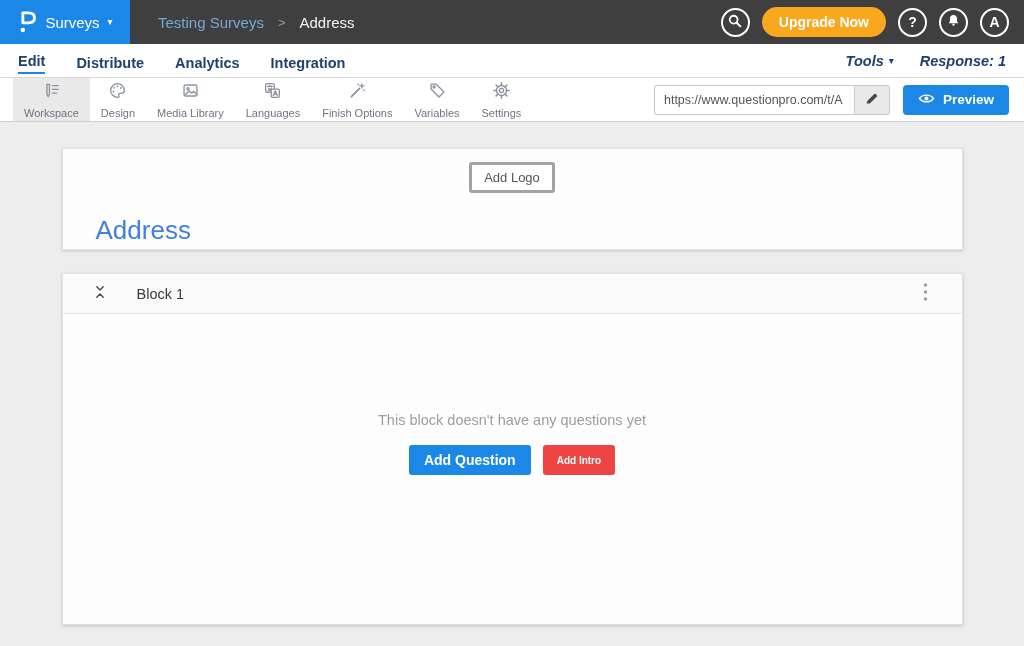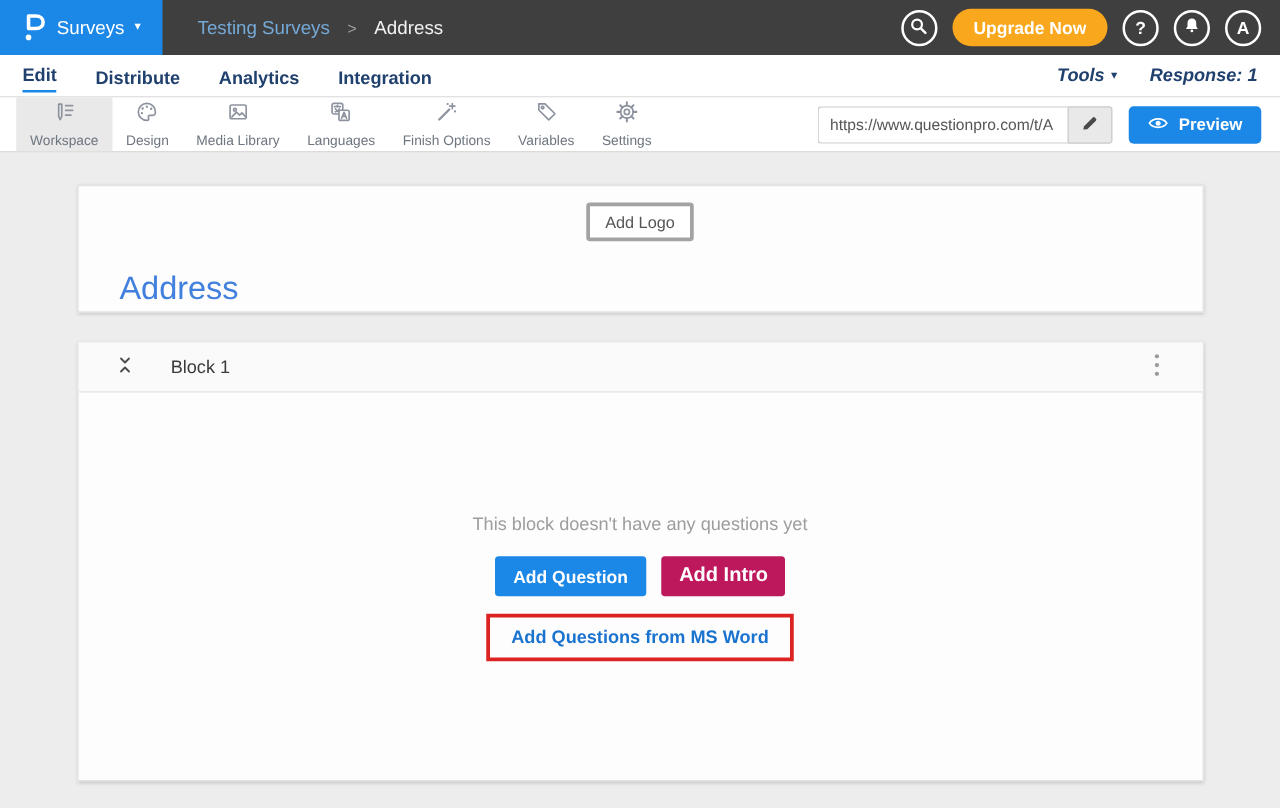--- a/index.html
+++ b/index.html
@@ -52,21 +52,21 @@
   .block-card { margin-top:23px; height:352px; }
   .block-header { height:40px; background:#fafafa; border-bottom:1px solid #e4e4e4; display:flex; align-items:center; padding:0 18px; }
   .collapse-btn { width:22px; height:22px; margin-left:8px; background:none; border:none; cursor:pointer; padding:0; display:flex; align-items:center; justify-content:center; }
   .collapse-btn svg { width:16px; height:16px; stroke:#4a4a4a; fill:none; stroke-width:1.8; stroke-linecap:round; stroke-linejoin:round; }
   .block-title { margin-left:26px; color:#3a3a3a; font-size:14.5px; }
   .kebab-btn { margin-left:auto; margin-right:12px; background:none; border:none; cursor:pointer; padding:4px; }
   .block-body { display:flex; flex-direction:column; align-items:center; padding-top:98px; }
   .empty-msg { color:#9d9d9d; font-size:14.5px; }
   .btn-row { display:flex; gap:12px; margin-top:17px; }
   .add-question-btn { background:#1b87e6; border:none; border-radius:3px; color:#fff; font-weight:bold; font-size:14px; padding:7px 15px; cursor:pointer; font-family:inherit; }
-  .add-intro-btn { background:#be185d; border:none; border-radius:3px; color:#fff; font-weight:bold; font-size:16px; padding:7px 14px; cursor:pointer; font-family:inherit; }
+  .add-intro-btn { background:#ef4444; border:none; border-radius:3px; color:#fff; font-weight:bold; font-size:10px; padding:7px 14px; cursor:pointer; font-family:inherit; }
   .msword-box { margin-top:14px; border:3px solid #dd2222; padding:7px 17px; }
   .msword-link { color:#1a73cf; font-size:14.5px; font-weight:600; text-decoration:none; cursor:pointer; }
 </style>
 </head>
 <body>
 
 <header class="top-header">
   <div class="logo-box">
     <span>
       <svg width="20" height="26" viewBox="0 0 24 30">
@@ -241,19 +241,16 @@
             </svg>
         </span>
       </button>
     </div>
     <div class="block-body">
       <p class="empty-msg">This block doesn't have any questions yet</p>
       <div class="btn-row">
         <button class="add-question-btn">Add Question</button>
         <button class="add-intro-btn">Add Intro</button>
       </div>
-      <div class="msword-box">
-        <a class="msword-link">Add Questions from MS Word</a>
-      </div>
     </div>
   </section>
 
 </main>
 
 </body></html>

